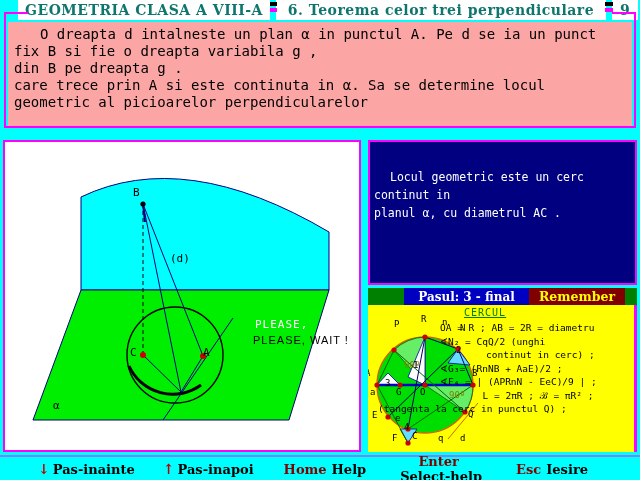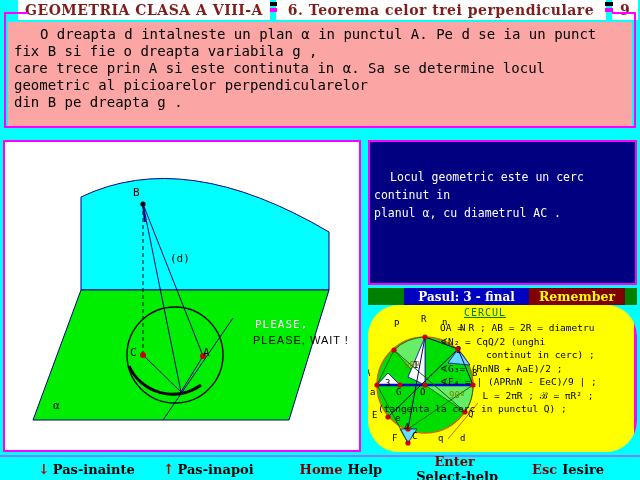--- a/index.html
+++ b/index.html
@@ -8,21 +8,21 @@
     background:#00ffff;
     font-family:"DejaVu Sans Mono", monospace;
     -webkit-font-smoothing:none;
   }
   #root{position:relative;width:640px;height:480px;background:#00ffff;}
 
   
   .titlebar{position:absolute;left:0;top:0;width:640px;height:20px;background:#ffffff;}
   .tb-seg{position:absolute;top:0;height:20px;background:#ffffff;
      display:flex;align-items:center;justify-content:center;
-     color:#7f1d1d;font-family:"DejaVu Serif",serif;font-weight:bold;
+     color:#0f766e;font-family:"DejaVu Serif",serif;font-weight:bold;
      font-size:14px;letter-spacing:0.5px;white-space:nowrap;}
   .tb-seg1{left:18px;width:252px;}
   .tb-seg2{left:276px;width:330px;}
   .tb-seg3{left:612px;width:26px;}
   .tb-gap{position:absolute;top:0;height:20px;background:#00ffff;}
   .tb-tick{position:absolute;height:4px;background:#ff00ff;}
   .tb-tickb{position:absolute;height:4px;background:#000000;}
 
   
   .statement{position:absolute;left:8px;top:22px;width:624px;height:104px;
@@ -60,21 +60,21 @@
   .steprow{position:absolute;left:0;top:148px;width:269px;height:17px;display:flex;}
   .step-green{width:36px;background:#008000;}
   .step-blue{flex:1;background:#0000c0;color:#ffffff;display:flex;align-items:center;
       justify-content:center;font-family:"DejaVu Serif",serif;font-weight:bold;font-size:12px;}
   .step-blue .pas{color:#ffffff;text-align:right;}
   .step-red{width:96px;background:#800000;color:#ffff00;display:flex;align-items:center;
       justify-content:center;font-family:"DejaVu Serif",serif;font-weight:bold;font-size:12.5px;}
   .step-green2{width:12px;background:#008000;}
 
   .yellowbox{position:absolute;left:0;top:165px;width:269px;height:147px;
-      background:#ffff00;box-sizing:border-box;overflow:hidden;border-radius:31px;}
+      background:#ffff00;box-sizing:border-box;overflow:hidden;}
   .cercul-title{position:absolute;left:96px;top:2px;color:#008000;
       font-family:"DejaVu Sans Mono",monospace;font-size:10px;
       text-decoration:underline;letter-spacing:1px;}
   .formulas{position:absolute;left:72px;top:16px;width:196px;
       font-family:"DejaVu Sans Mono",monospace;font-size:9.5px;
       line-height:13.5px;color:#000000;}
   .formulas div{white-space:nowrap;}
   .fr-c{text-align:center;}
   .fr-i{padding-left:46px;}
   .mag-edge{position:absolute;right:0;top:0;width:3px;height:100%;background:#ff00ff;}
@@ -109,22 +109,22 @@
   </div>
 
   <div class="edge-t1"></div>
   <div class="edge-t2"></div>
   <div class="edge-l"></div>
   <div class="edge-r"></div>
   <div class="edge-b"></div>
 
   <div class="statement">
     <div class="l1">O dreapta d intalneste un plan α in punctul A. Pe d se ia un punct fix B si fie o dreapta variabila g ,</div>
+    <div>din B pe dreapta g .</div>
     <div>care trece prin A si este continuta in α. Sa se determine locul geometric al picioarelor perpendicularelor</div>
-    <div>din B pe dreapta g .</div>
   </div>
 
   <div class="leftpanel">
     <svg class="leftpanel-inner" viewBox="0 0 354 308" width="354" height="308">
 
       <path d="M 76 148 L 76 55 Q 180 5 324 90 L 324 148 Z" fill="#00ffff" stroke="#000080" stroke-width="1"></path>
 
       <path d="M 76 148 L 324 148 L 284 278 L 28 278 Z" fill="#00ee00" stroke="#000080" stroke-width="1"></path>
 
       <line x1="138" y1="62" x2="138" y2="213" stroke="#000000" stroke-width="1" stroke-dasharray="4,3"></line>
@@ -246,21 +246,21 @@
   <div class="sep-line"></div>
   <div class="bottombar">
     <div class="bb-item" style="margin-left:38px;">
       <span class="bb-arrow">↓</span>
       <span class="bb-lab">Pas-inainte</span>
     </div>
     <div class="bb-item" style="margin-left:28px;">
       <span class="bb-arrow">↑</span>
       <span class="bb-lab">Pas-inapoi</span>
     </div>
-    <div class="bb-item" style="margin-left:46px;">
+    <div class="bb-item" style="margin-left:30px;">
       <span class="bb-key">Home</span>
       <span class="bb-lab">Help</span>
     </div>
     <div class="bb-item" style="margin-left:34px;flex-direction:column;">
       <span class="bb-key">Enter</span>
       <span class="bb-lab">Select-help</span>
     </div>
     <div class="bb-item" style="margin-left:34px;">
       <span class="bb-key">Esc</span>
       <span class="bb-lab">Iesire</span>

